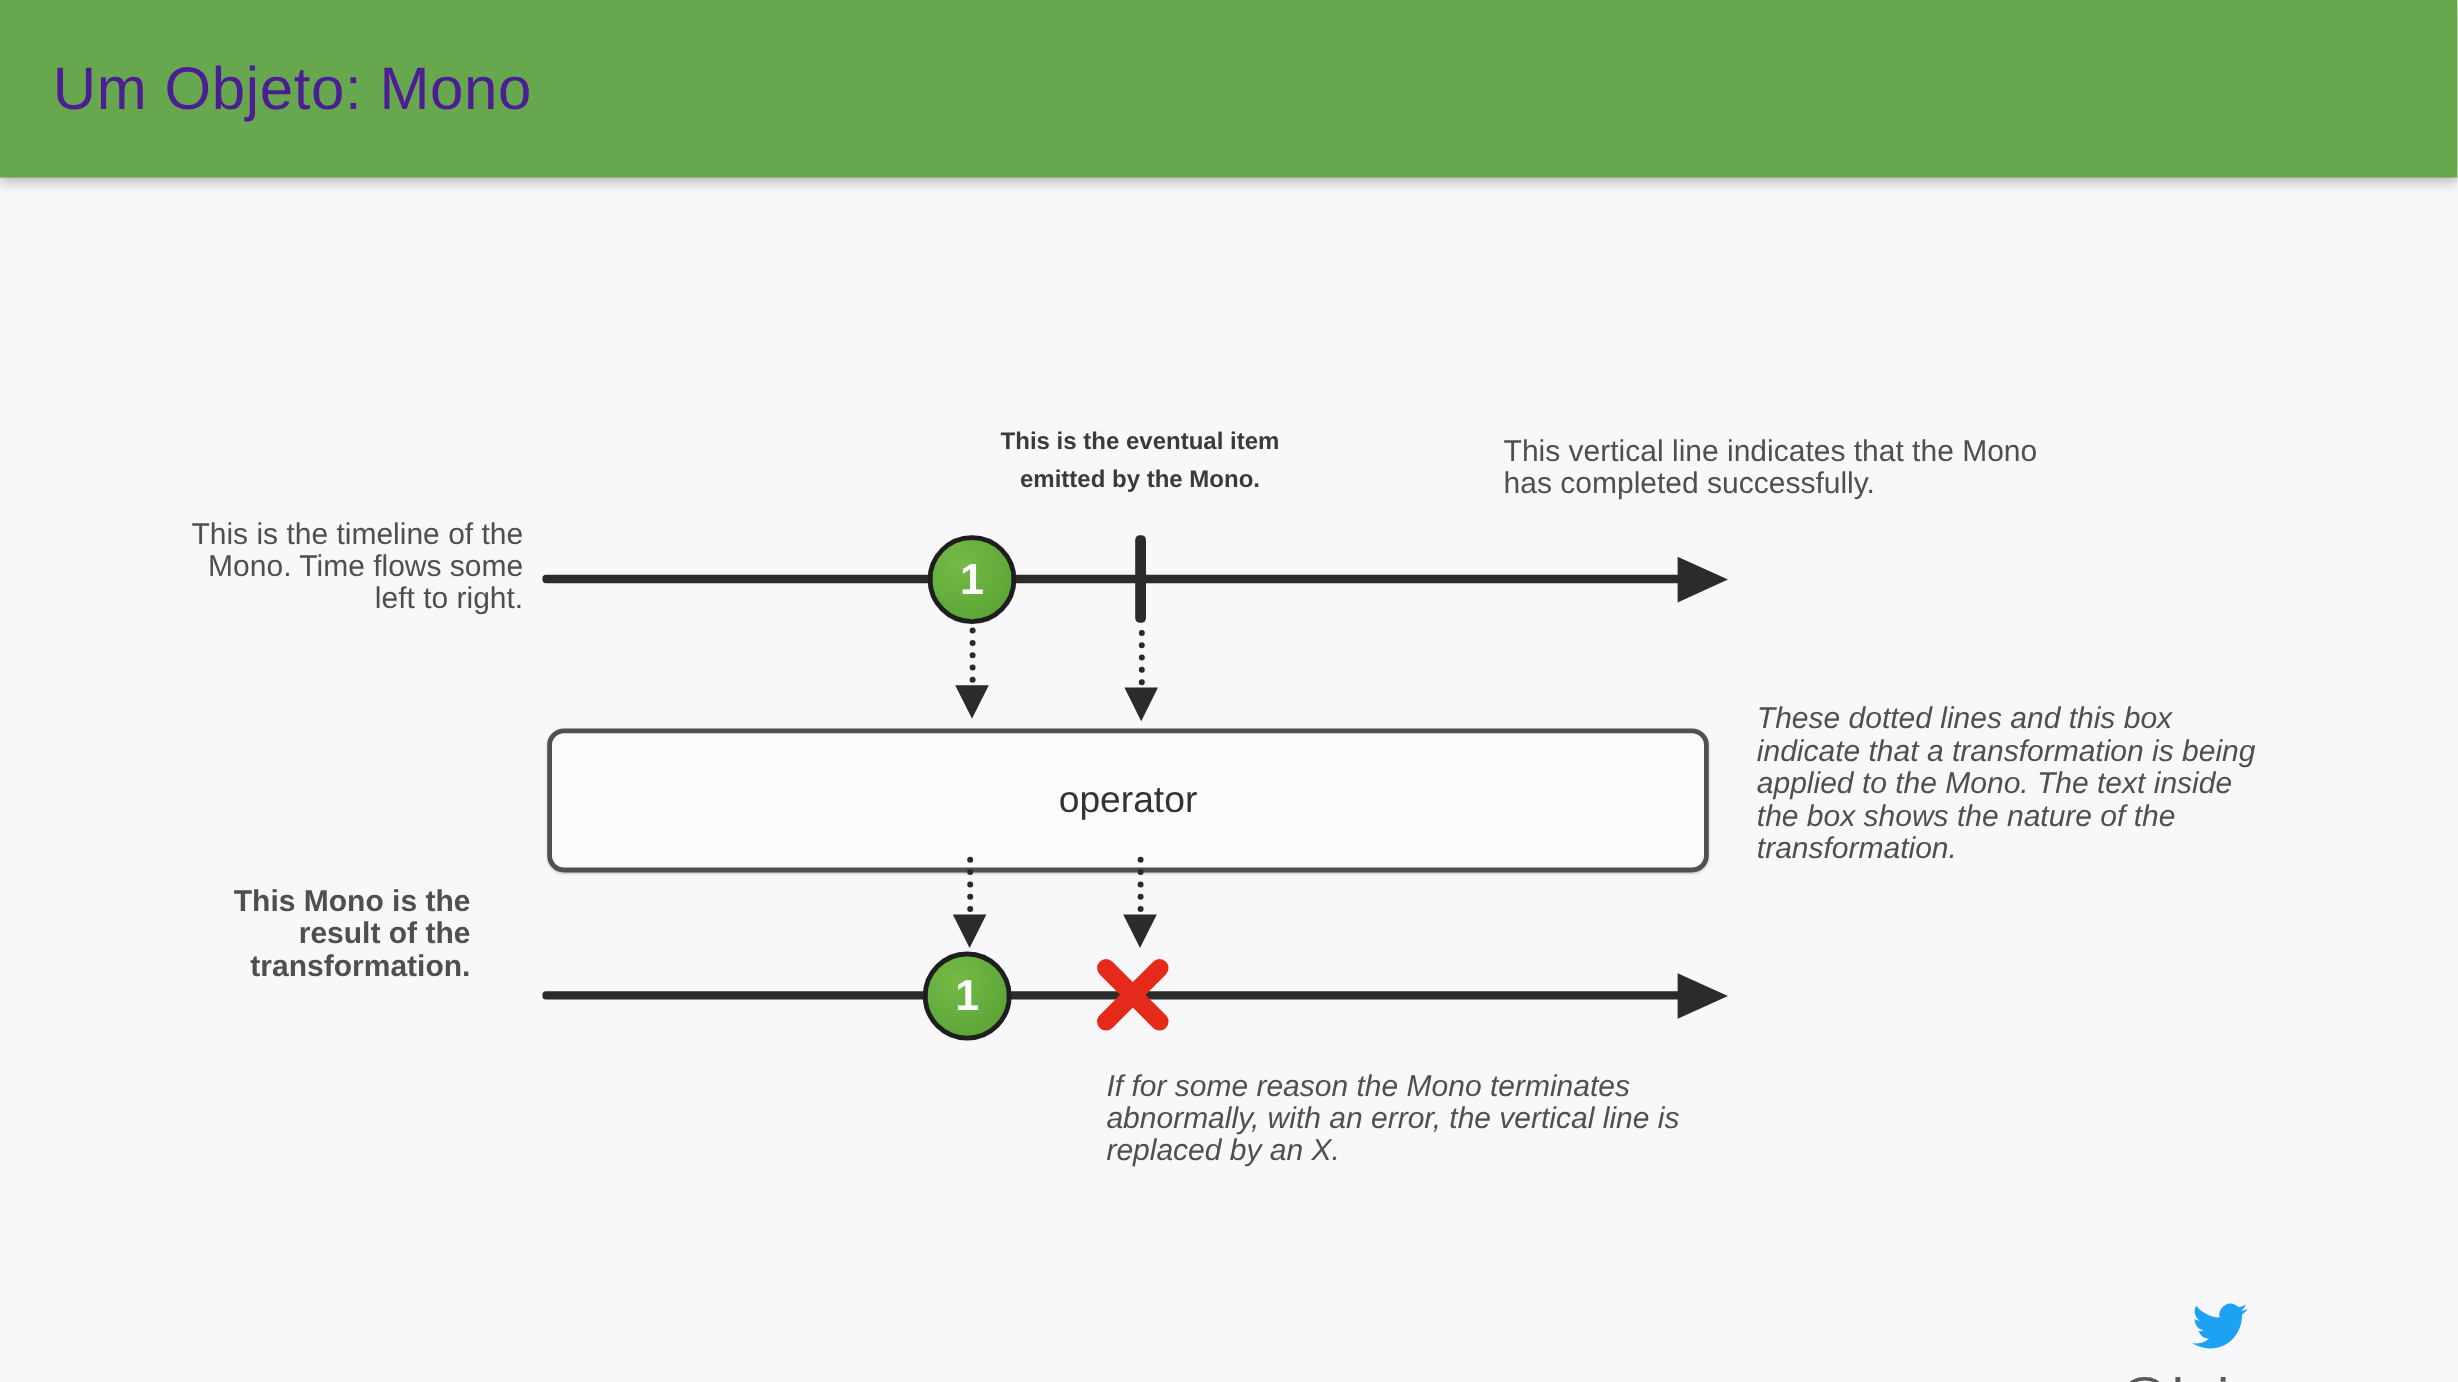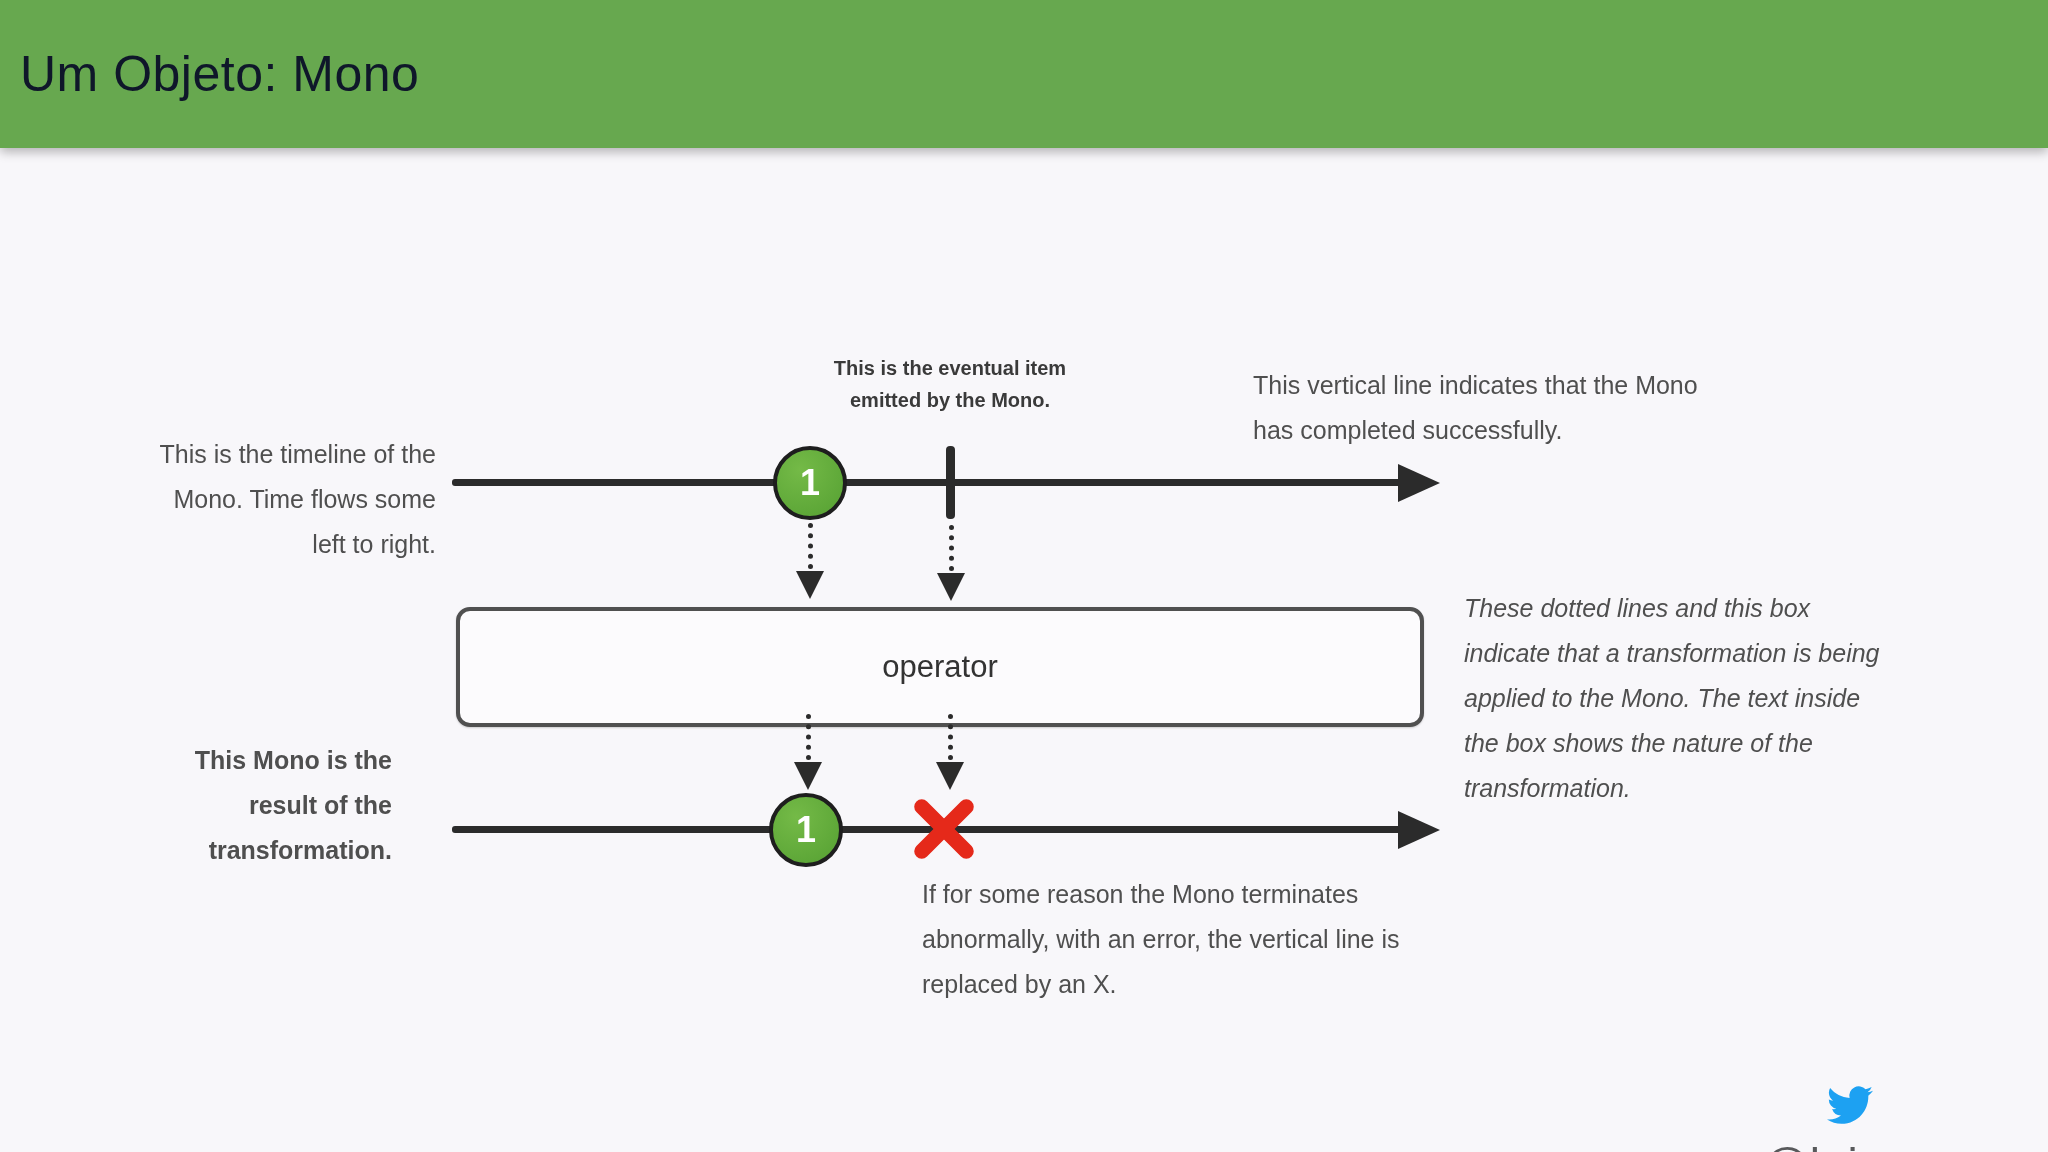--- a/index.html
+++ b/index.html
@@ -12,41 +12,41 @@
   }
 
   
   #header {
     position:absolute; left:0; top:0; width:2048px; height:148px;
     background:#67a84f;
     box-shadow:0 4px 10px rgba(0,0,0,0.28);
     display:flex; align-items:center;
   }
   #header h1 {
-    margin-left:20px;
-    font-size:50px; font-weight:400; color:#0f172a; letter-spacing:0.5px;
+    margin-left:44px;
+    font-size:50px; font-weight:400; color:#4c1d95; letter-spacing:0.5px;
   }
 
   
   .ann {
     position:absolute;
-    font-size:25px; line-height:45px;
+    font-size:25px; line-height:27px;
     color:#4f4f4f;
     white-space:pre-line;
   }
   .ann.bold { font-weight:bold; color:#3a3a3a; font-size:20px; line-height:32px; }
   .ann.right { text-align:right; }
   .ann.center { text-align:center; }
 
   #ann-eventual   { left:770px;  top:352px; width:360px; }
   #ann-completed  { left:1253px; top:363px; width:490px; }
   #ann-timeline   { left:136px;  top:432px; width:300px; }
   #ann-transform  { left:1464px; top:586px; width:480px;font-style:italic; }
   #ann-result     { left:152px;  top:738px; width:240px;font-weight:bold; }
-  #ann-error      { left:922px;  top:872px; width:530px; }
+  #ann-error      { left:922px;  top:892px; width:530px;font-style:italic; }
 
   
   .tl-line {
     position:absolute; height:7px; background:#2b2b2b; border-radius:3px;
   }
   #tl1-line { left:452px; top:479px; width:950px; }
   #tl2-line { left:452px; top:826px; width:950px; }
   .tl-head {
     position:absolute; width:0; height:0;
     border-top:19px solid transparent; border-bottom:19px solid transparent;

